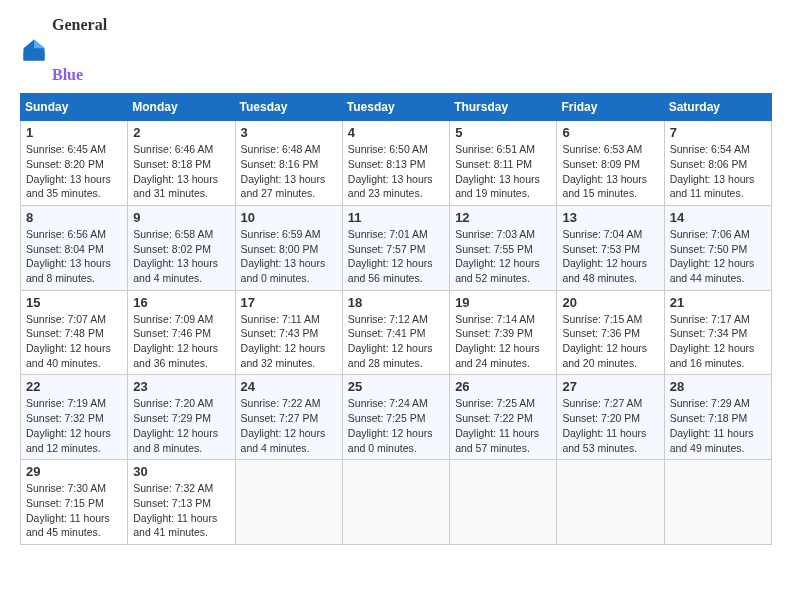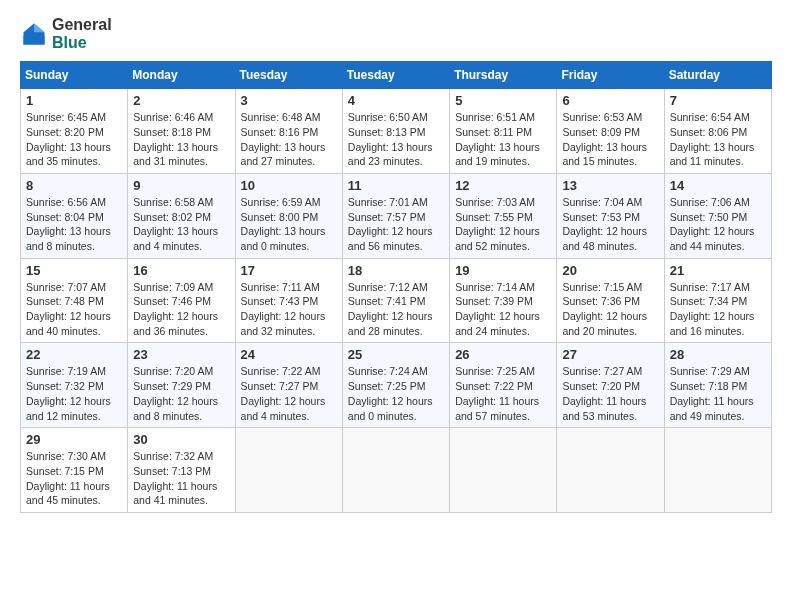--- a/index.html
+++ b/index.html
@@ -18,30 +18,32 @@
     }
     .logo {
       display: flex;
       align-items: center;
       gap: 4px;
     }
     .logo-text {
       display: flex;
       flex-direction: column;
       line-height: 1.1;
+      font-family: Liberation Serif, serif;
     }
     .logo-general {
       font-size: 16px;
       font-weight: bold;
       color: #333;
     }
     .logo-blue {
       font-size: 16px;
       font-weight: bold;
-      color: #0f766e;
+      color: #8b5cf6;
+      margin-top: 32px;
     }
     .logo-icon {
       width: 28px;
       height: 28px;
     }
     .title-block {
       text-align: right;
     }
     .month-title {
       font-size: 32px;

